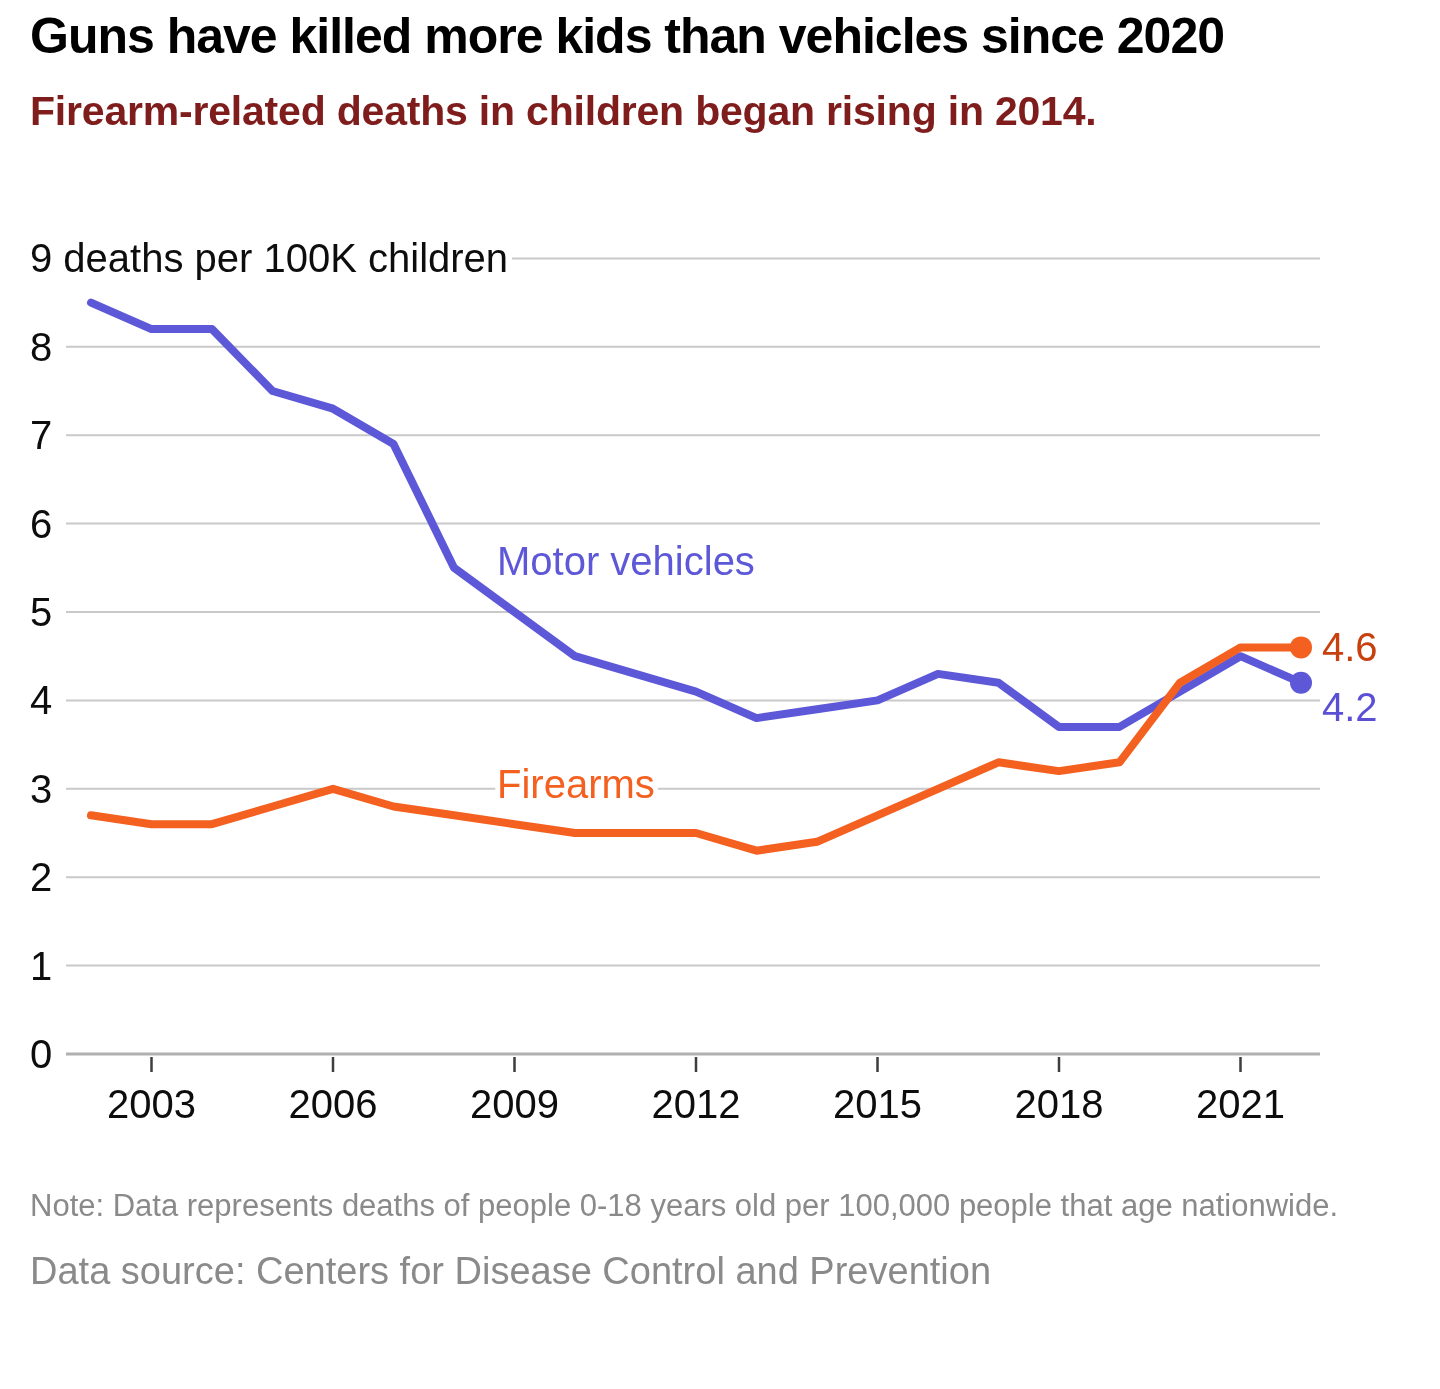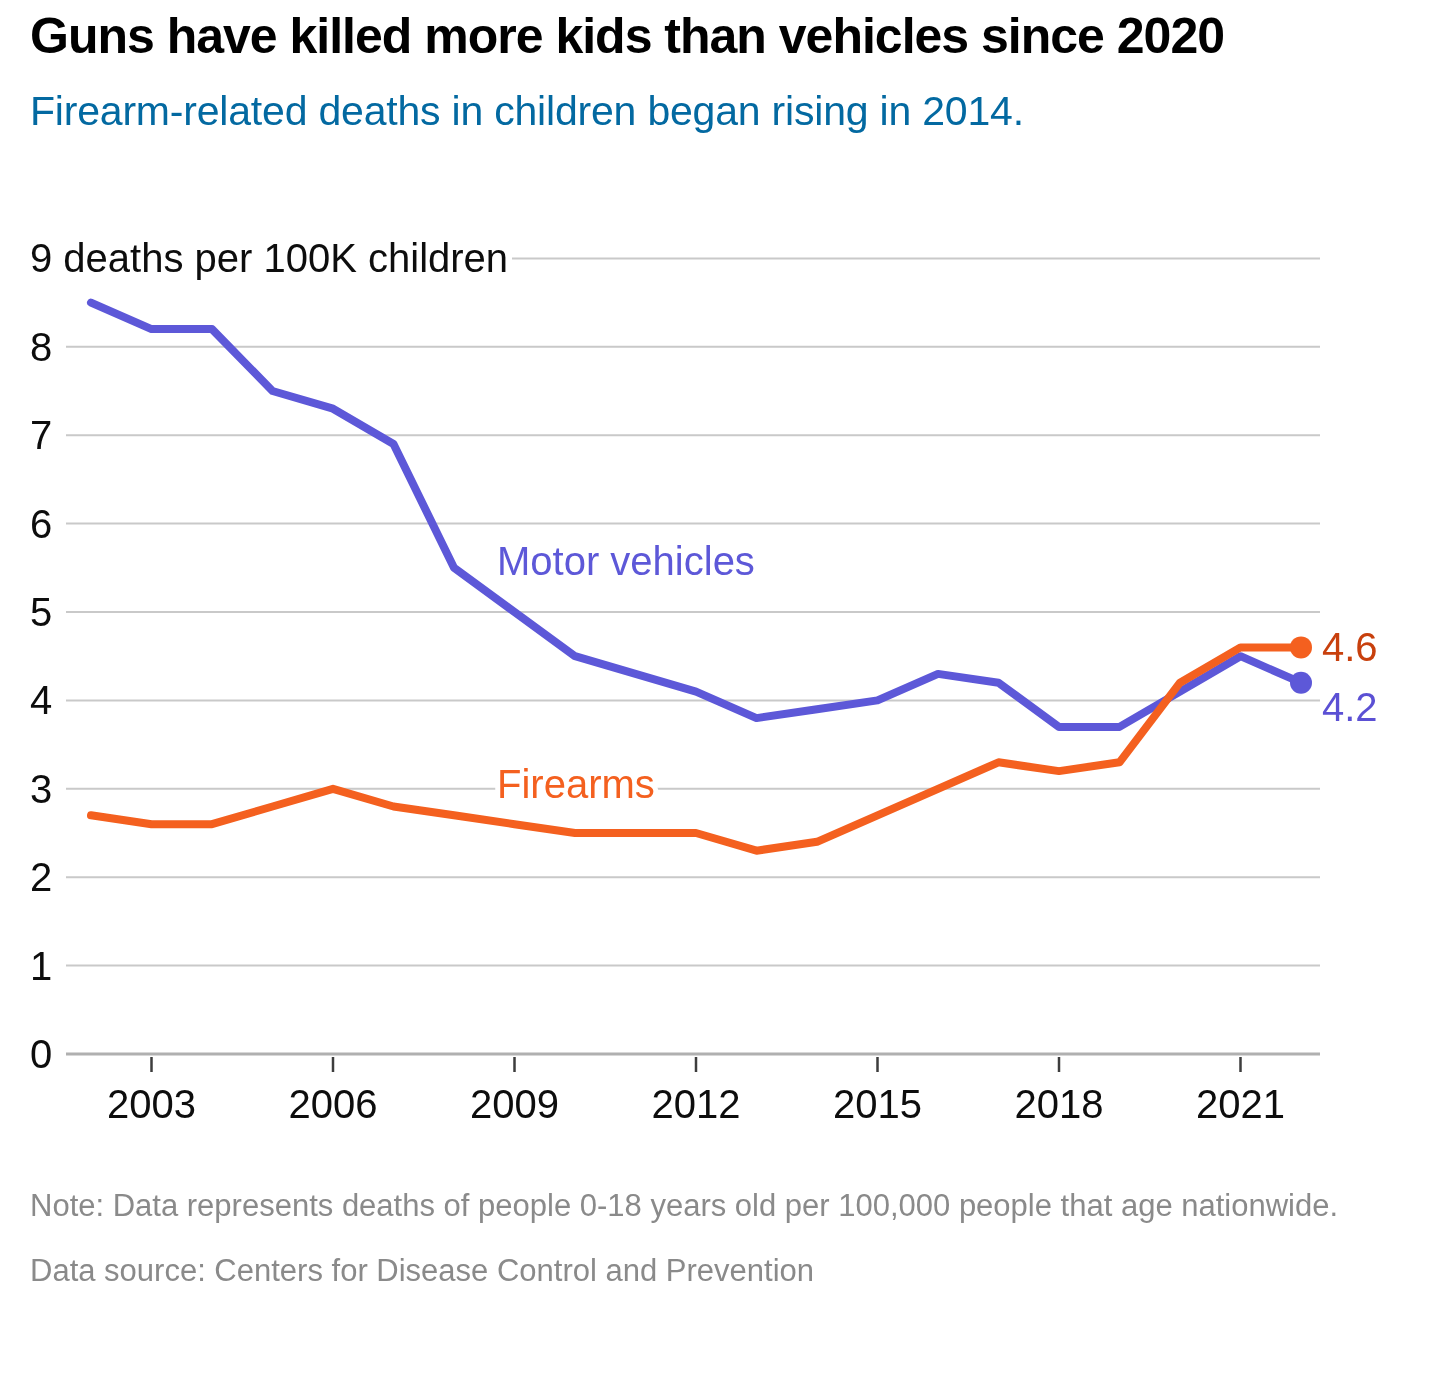--- a/index.html
+++ b/index.html
@@ -15,32 +15,32 @@
     margin: 0;
     font-size: 50px;
     font-weight: 700;
     letter-spacing: -1px;
     line-height: 1.2;
     color: #000;
   }
   .subtitle {
     margin: 22px 0 0 0;
     font-size: 41px;
-    font-weight: 400;
+    font-weight: 700;
     letter-spacing: -0.2px;
-    color: #0369a1;
+    color: #7f1d1d;
   }
   .chart-wrap { position: absolute; left: 0; top: 230px; width: 1440px; height: 920px; }
   svg text { font-family: "Liberation Sans", sans-serif; }
   .footer {
     position: absolute; left: 30px; top: 1184px; width: 1320px;
     color: #8a8a8a;
   }
   .note { margin: 0; font-size: 31px; line-height: 44px; max-width: 1310px; }
-  .source { margin: 22px 0 0 0; font-size: 31px; line-height: 42px; }
+  .source { margin: 22px 0 0 0; font-size: 38px; line-height: 42px; }
   .byline { margin: 0; font-size: 31px; line-height: 42px; }
 </style>
 </head>
 <body>
 
 <div class="header">
   <h1 class="title">Guns have killed more kids than vehicles since 2020</h1>
   <p class="subtitle">Firearm-related deaths in children began rising in 2014.</p>
 </div>
 

